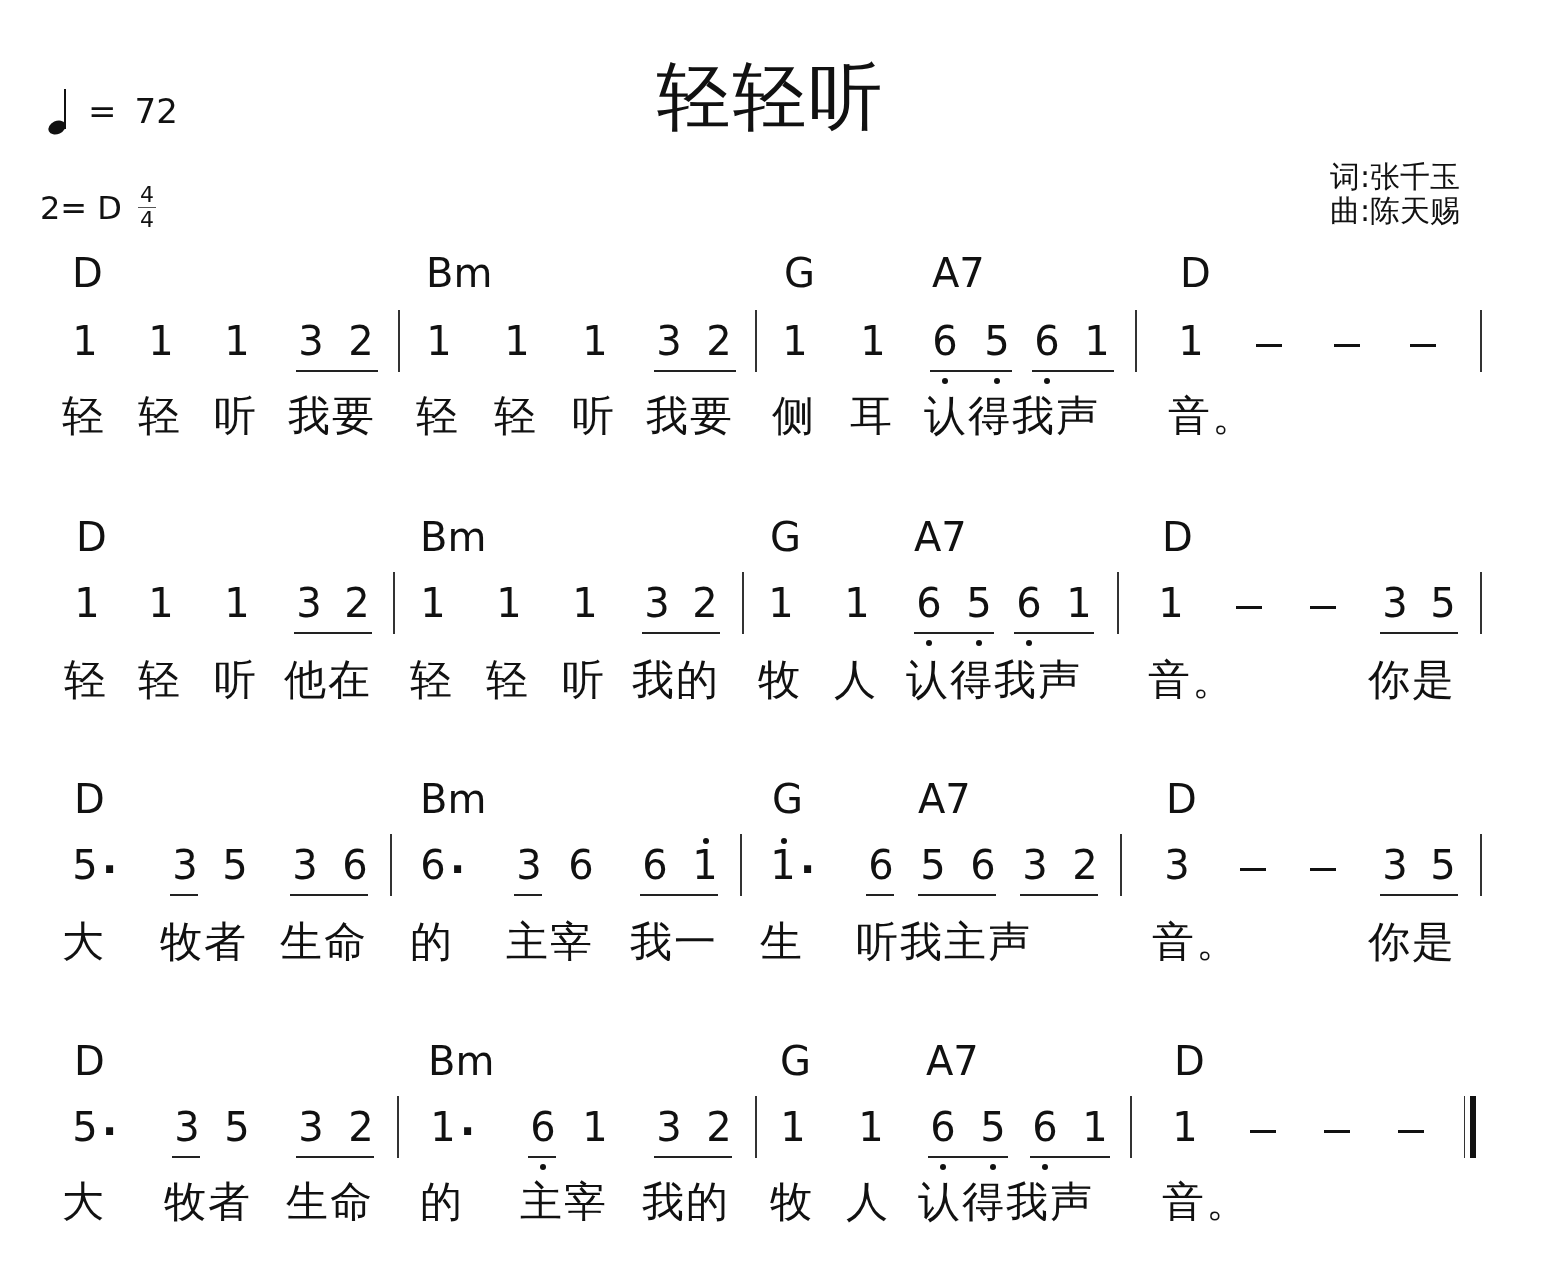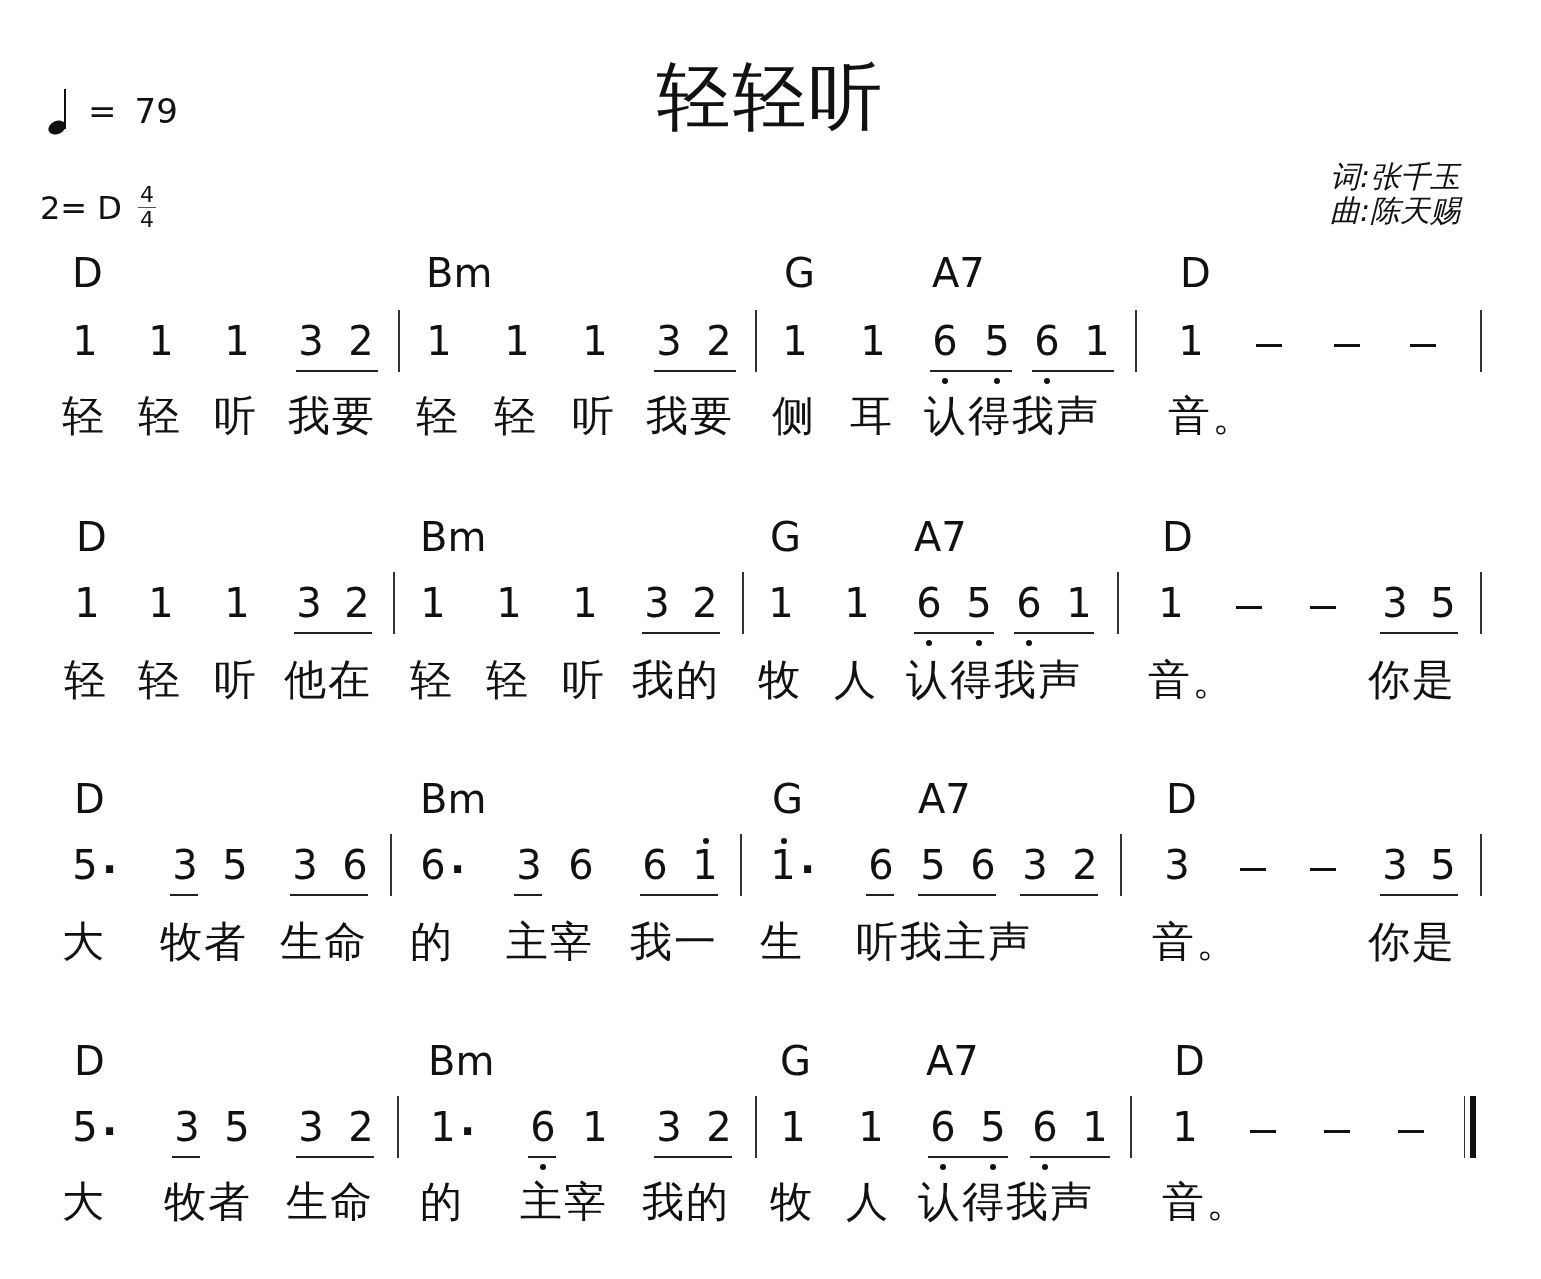--- a/index.html
+++ b/index.html
@@ -7,21 +7,21 @@
          font-family: "DejaVu Sans", "Liberation Sans", sans-serif; color: #111; }
   .abs { position: absolute; white-space: nowrap; }
   .title { left: 0; width: 1541px; top: 48px; text-align: center; font-size: 74px; font-weight: 400; letter-spacing: 2px; }
   .tempo { left: 48px; top: 88px; font-size: 34px; display: flex; align-items: center; gap: 18px; }
   .qnote { position: relative; width: 22px; height: 46px; display: inline-block; }
   .qnote .head { position: absolute; left: 0; bottom: 0; width: 18px; height: 13px; background: #111; border-radius: 50%; transform: rotate(-25deg); }
   .qnote .stem { position: absolute; left: 16px; bottom: 5px; width: 2px; height: 40px; background: #111; }
   .key { left: 40px; top: 185px; font-size: 32px; display: flex; align-items: center; gap: 8px; }
   .timesig { display: inline-flex; flex-direction: column; align-items: center; font-size: 22px; line-height: 20px; margin-left: 8px; }
   .timesig .bar { width: 18px; height: 1px; background: #555; margin: 2px 0; }
-  .credits { left: 1330px; top: 160px; font-size: 30px; line-height: 34px; font-style: italic; }
+  .credits { left: 1330px; top: 160px; font-size: 30px; line-height: 34px; }
   .chord { font-size: 40px; }
   .note { font-size: 40px; width: 30px; text-align: center; }
   .note .dig { position: relative; display: inline-block; }
   .dot-below { position: absolute; left: 50%; width: 6px; height: 6px; margin-left: -3px; background: #111; border-radius: 50%; bottom: -20px; }
   .dot-above { position: absolute; left: 50%; width: 6px; height: 6px; margin-left: -2px; background: #111; border-radius: 50%; top: -4px; }
   .aug-dot { font-size: 30px; }
   .dash { height: 3px; width: 26px; background: #111; }
   .beam { height: 2px; background: #222; }
   .barline { width: 2px; background: #333; }
   .barline.final { width: 6px; background: #111; }
@@ -31,21 +31,21 @@
 <body>
 
 <div class="abs title">轻轻听</div>
 
 <div class="abs tempo">
   <span class="qnote">
       <span class="head"></span>
       <span class="stem"></span>
     </span>
   <span>=</span>
-  <span>79</span>
+  <span>72</span>
 </div>
 
 <div class="abs key">
   <span>2= D</span>
   <span class="timesig">
     <span>4</span>
     <span class="bar"></span>
     <span>4</span>
   </span>
 </div>

